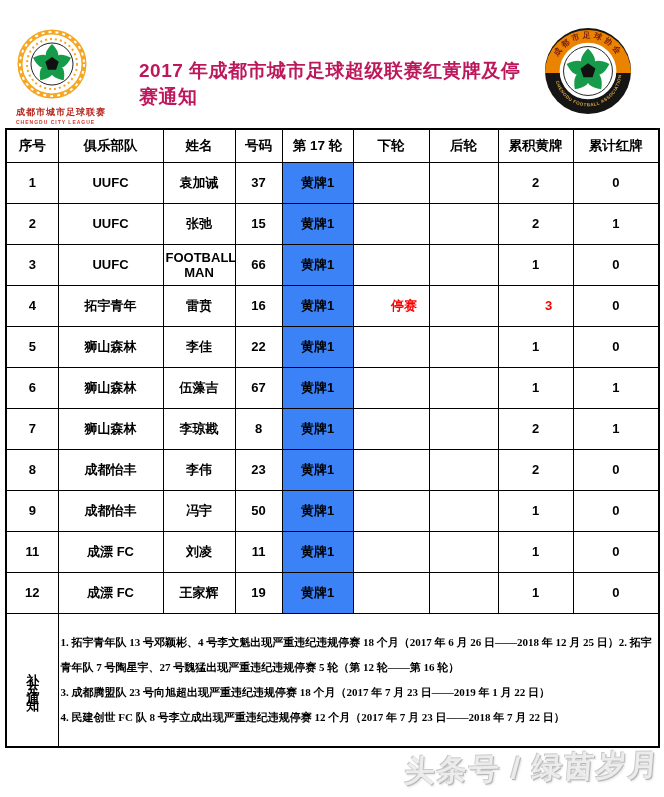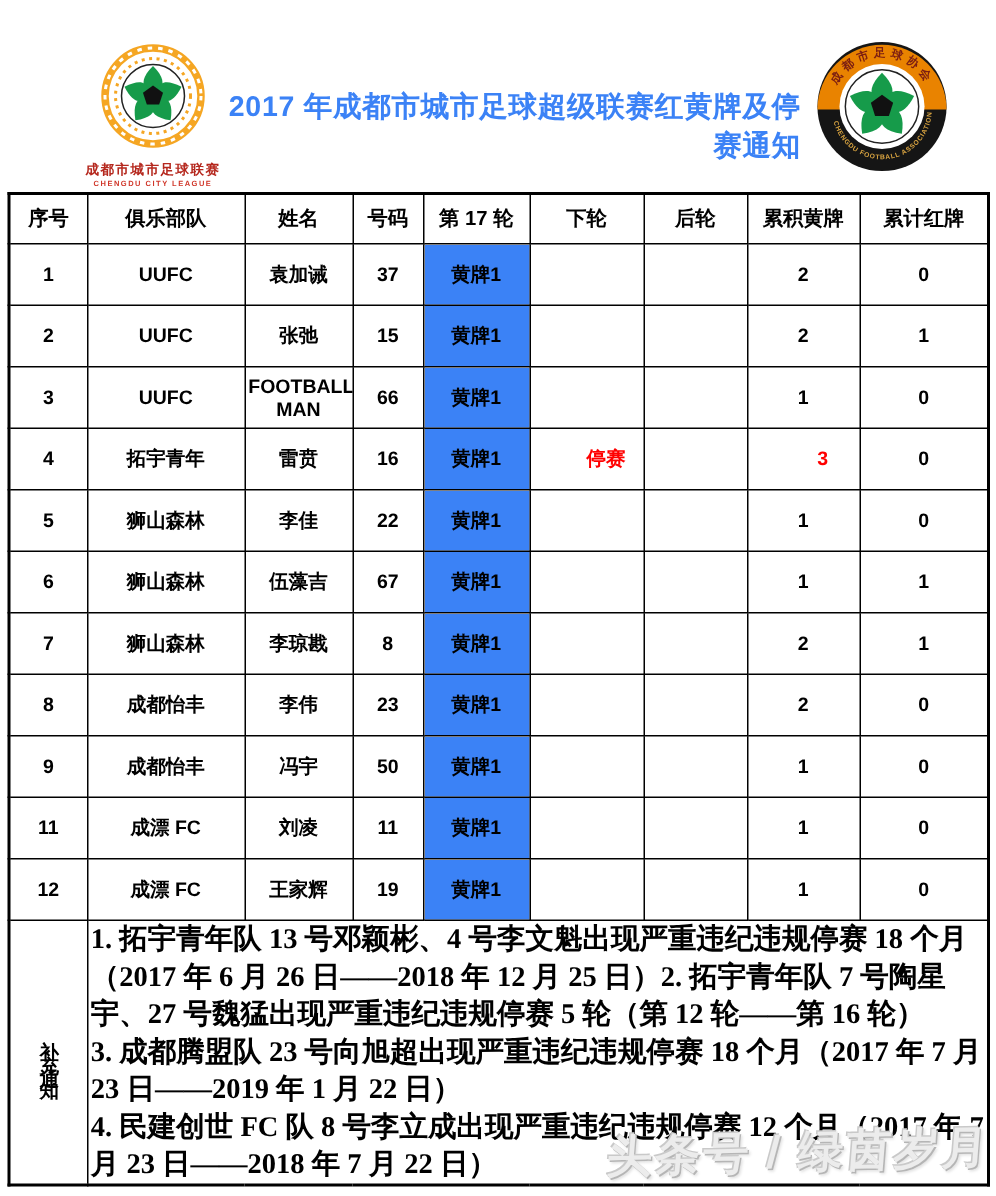--- a/index.html
+++ b/index.html
@@ -7,27 +7,27 @@
   body { font-family: "Liberation Sans", "DejaVu Sans", sans-serif; }
   #page {
     position: relative;
     width: 664px; height: 797px;
     background: #fff;
     overflow: hidden;
   }
 
   
   #header { position: absolute; left:0; top:0; width:664px; height:127px; }
-  #league-logo { position:absolute; left:16px; top:28px; width:100px; text-align:center;margin-left:36px; }
+  #league-logo { position:absolute; left:16px; top:28px; width:100px; text-align:left; }
   #league-logo .cap  { margin-top:2px; font-size:9px; font-weight:bold; color:#b5281e; letter-spacing:1px; white-space:nowrap; }
   #league-logo .cap2 { font-size:5px; font-weight:bold; color:#d0372a; letter-spacing:1px; white-space:nowrap; }
   #assoc-logo { position:absolute; right:28px; top:26px; width:96px; text-align:center; }
   #page-title {
     position:absolute; left:118px; right:130px; top:58px;
-    text-align:right; font-size:19px; font-weight:bold; color:#3b82f6;
+    text-align:left; font-size:19px; font-weight:bold; color:#be185d;
     letter-spacing:0.5px;
     margin-left:21px;
   }
 
   
   #card-table {
     position:absolute; left:5px; top:128px; width:653px;
     border-collapse: collapse; table-layout: fixed;
     border: 2px solid #000;
   }
@@ -44,21 +44,21 @@
   #card-table td { font-size:13px; }
   #card-table td.hl { background:#3b82f6; }
   #card-table td.alert, #card-table .alert { color:#ff0000;padding-left:28px; }
   
   #notes-row { height:134px; }
   #notes-label-cell { font-size:14px; font-weight:600; font-family:"Liberation Serif", serif; }
   #notes-label { writing-mode: vertical-rl; text-orientation: upright; letter-spacing:9px; margin:0 auto; }
   #notes-cell { text-align:left; vertical-align:top; padding:4px 8px 4px 8px; }
   #notes-cell p {
     font-family:"Liberation Serif","DejaVu Serif",serif;
-    font-weight:600; font-size:19px; line-height:25px; color:#000;
+    font-weight:600; font-size:11px; line-height:25px; color:#000;
     text-align:left;
   }
 
   
   #watermark {
     position:absolute; right:4px; top:748px;
     font-size:30px; font-weight:bold;
     font-family:"Liberation Sans",sans-serif;
     color:#ececec;
     text-shadow:-1px -1px 0 #c9c9c9, 1px 1px 0 #b5b5b5, 2px 2px 2px rgba(0,0,0,0.12);

